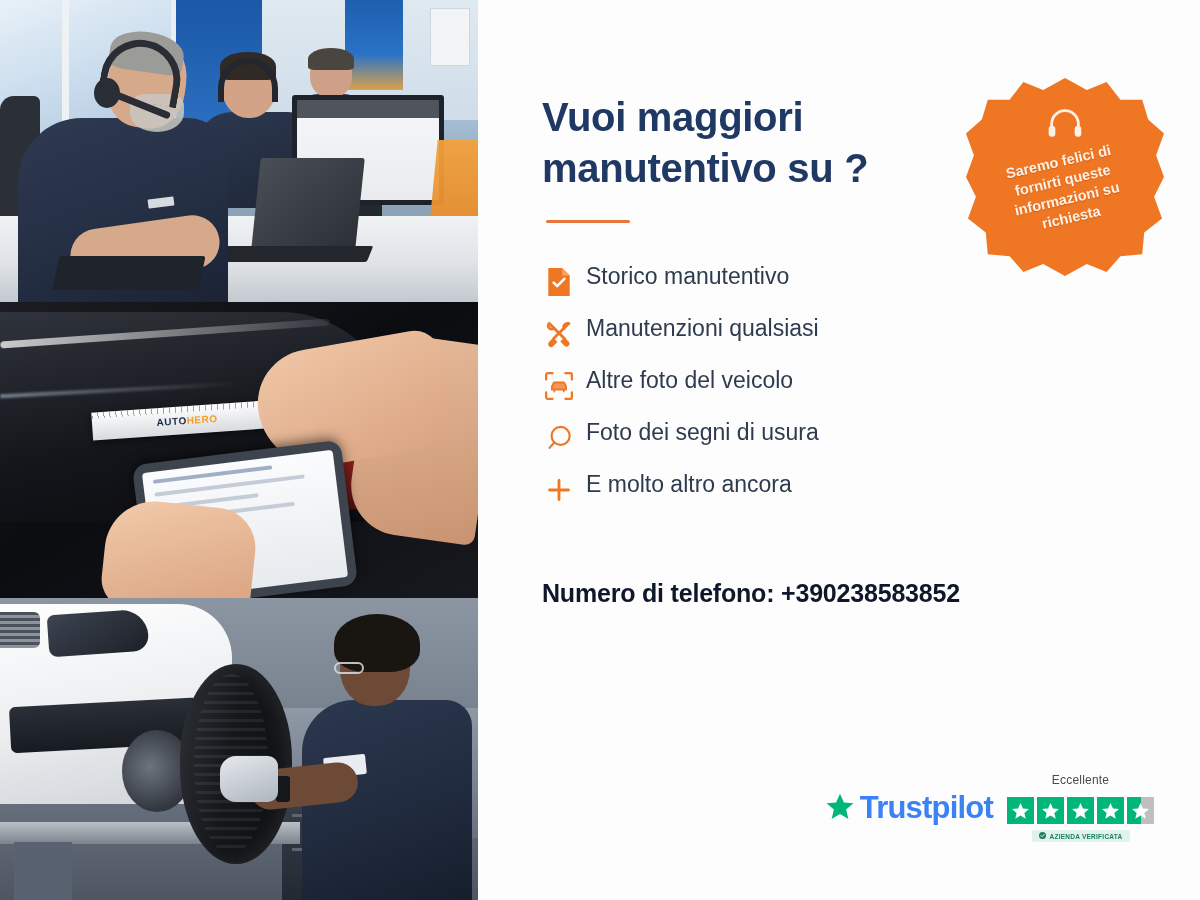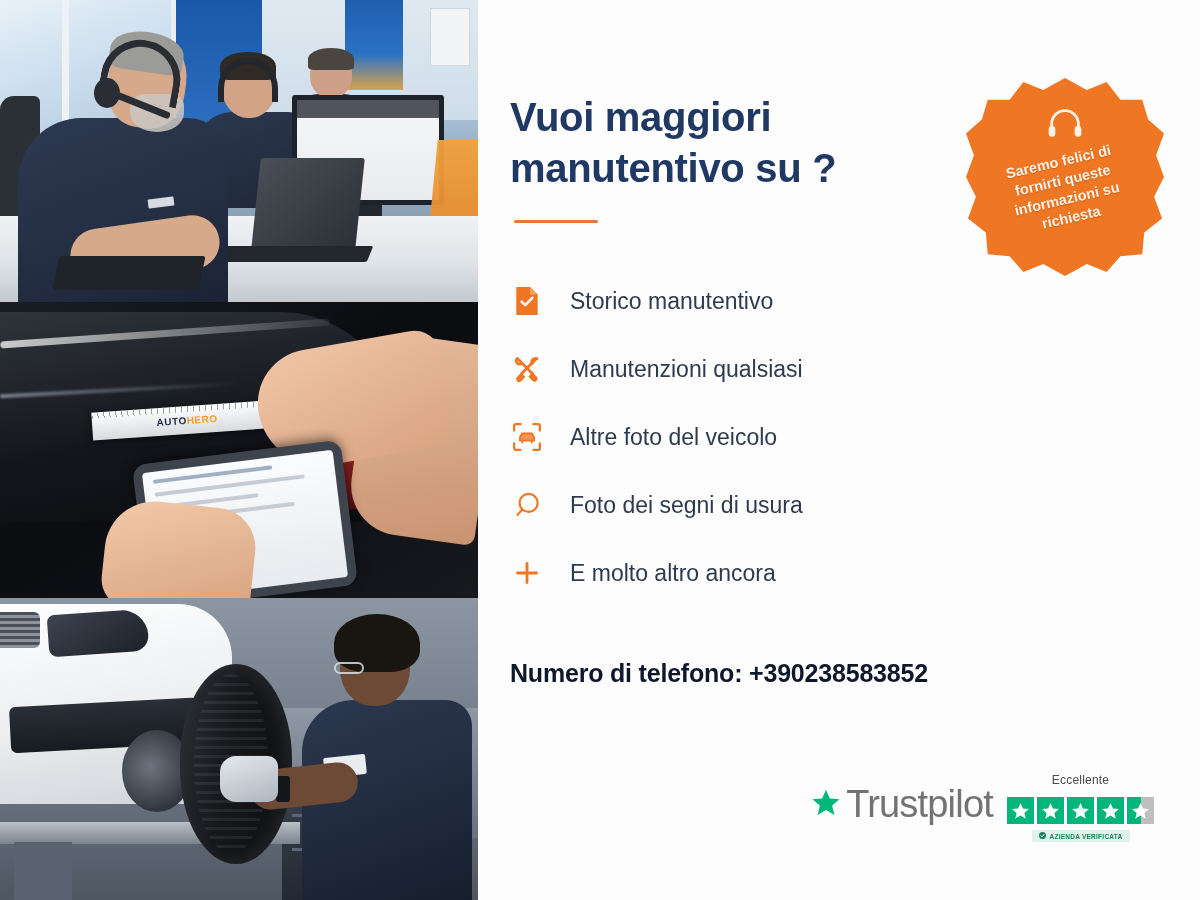--- a/index.html
+++ b/index.html
@@ -370,21 +370,21 @@
   .p3-w-watch {
     position:absolute; left: -18px; top: 156px; width: 14px; height: 26px;
     background:#14171c; border-radius:3px;
   }
 
   
   .content {
     position: relative;
     flex: 1 1 auto;
     height: 900px;
-    padding: 92px 52px 0 32px;
+    padding: 92px 52px 0 64px;
     background: #fdfdfd;
   }
 
   .headline {
     font-size: 40px;
     font-weight: 700;
     line-height: 1.28;
     color: #1f3864;
     letter-spacing: -0.3px;
     max-width: 430px;
@@ -443,24 +443,22 @@
 
   
   .features {
     margin-top: 42px;
     display: flex;
     flex-direction: column;
     gap: 12px;
   }
   .feature {
     display: flex;
-    align-items: center;
-    gap: 26px;
+    gap: 10px;
     height: 40px;
-    margin-top: 16px;
   }
   .feature-icon {
     width: 34px;
     height: 34px;
     display: flex;
     align-items: center;
     justify-content: center;
     flex: 0 0 34px;
   }
   .feature-label {
@@ -493,23 +491,23 @@
     align-items: flex-end;
     gap: 14px;
   }
   .tp-logo {
     display: flex;
     align-items: center;
     gap: 5px;
     padding-bottom: 16px;
   }
   .tp-word {
-    font-size: 38px;
-    font-weight: 400;
-    color: #737373;
+    font-size: 31px;
+    font-weight: 700;
+    color: #3b82f6;
     letter-spacing: -0.8px;
   }
   .tp-right { display: flex; flex-direction: column; align-items: center; }
   .tp-rating-label {
     font-size: 12px;
     color: #4a4a4a;
     font-weight: 400;
     margin-bottom: 10px;
     letter-spacing: .2px;
   }

